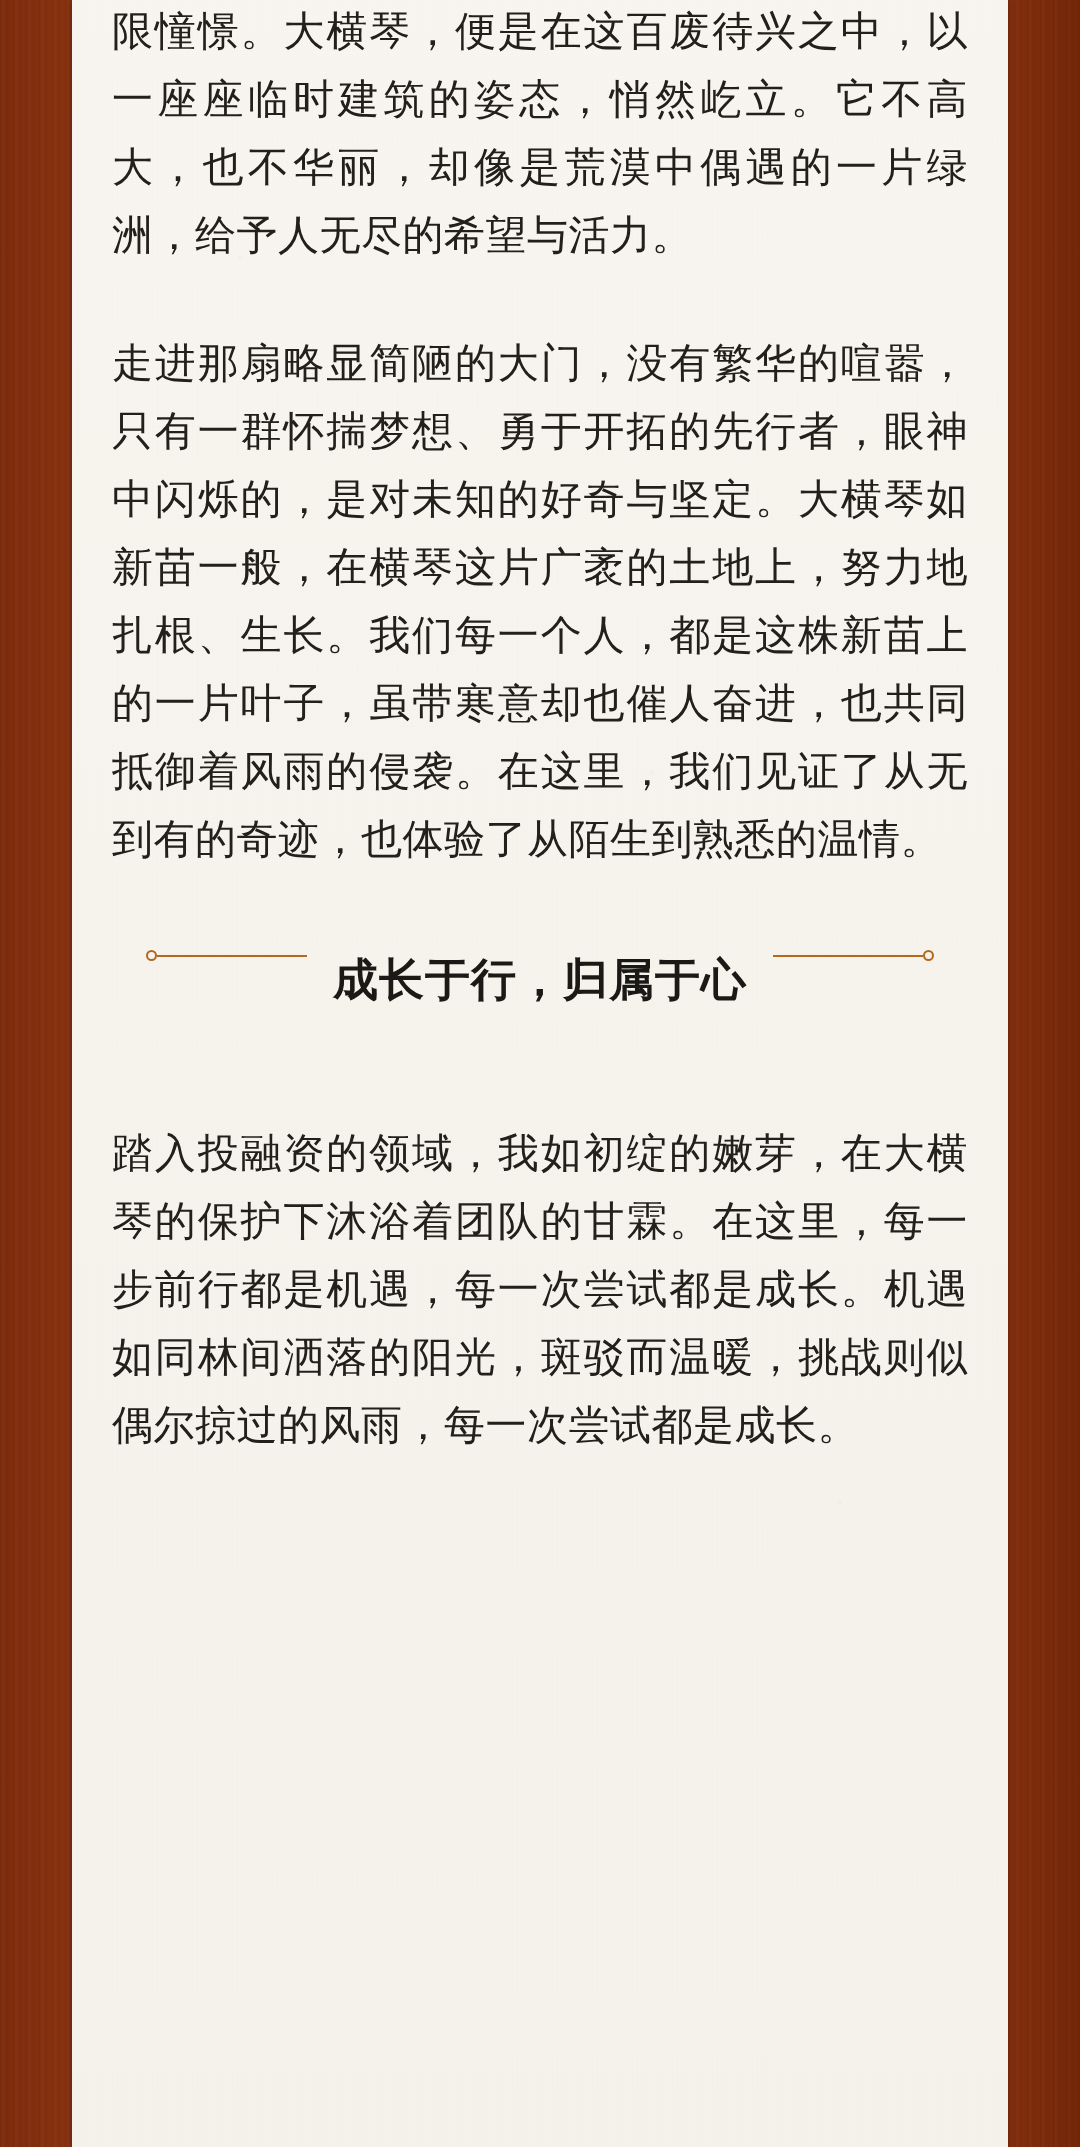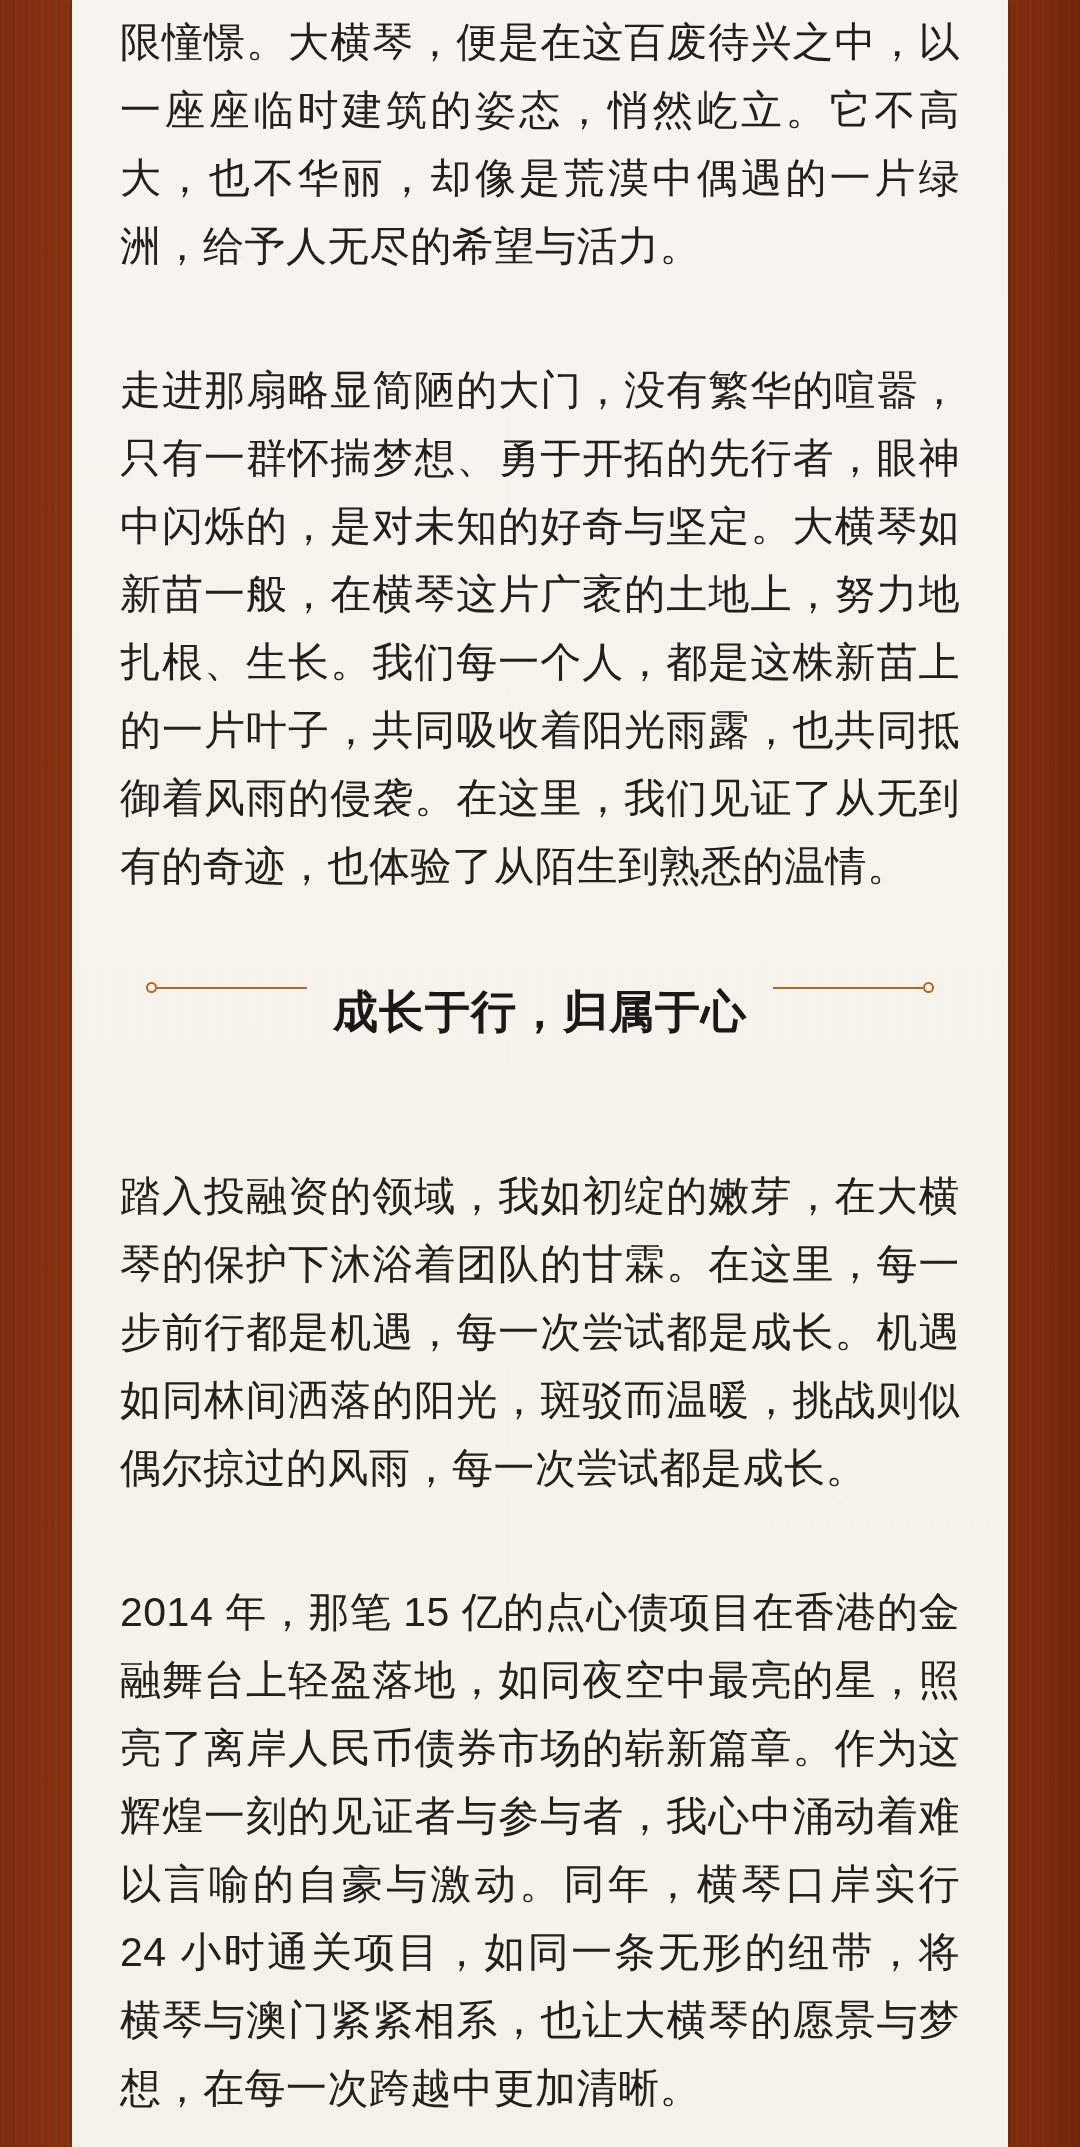--- a/index.html
+++ b/index.html
@@ -68,28 +68,28 @@
         rgba(255,255,255,0) 1px, rgba(255,255,255,0) 5px);
   }
 
   .content {
     position: relative;
     padding: 0 40px;
     box-sizing: border-box;
   }
 
   p.body-text {
-    margin: 8px;
+    margin: 0;
     color: #23201c;
     font-size: 41px;
     line-height: 68px;
     letter-spacing: 0.5px;
     text-align: justify;
     text-justify: inter-ideograph;
-    font-family: Liberation Sans, sans-serif;
+    font-family: Liberation Mono, monospace;
   }
 
   .para-gap-top-clip {
     margin-top: -24px;
   }
   .para-spacer-lg { height: 74px; }
   .para-spacer-md { height: 60px; }
 
   
   .section-heading {
@@ -136,21 +136,21 @@
 
 <div class="paper">
   <div class="paper-grain"></div>
 
   <div class="content">
 
     <p class="body-text para-gap-top-clip">限憧憬。大横琴，便是在这百废待兴之中，以一座座临时建筑的姿态，悄然屹立。它不高大，也不华丽，却像是荒漠中偶遇的一片绿洲，给予人无尽的希望与活力。</p>
 
     <div class="para-spacer-md"></div>
 
-    <p class="body-text">走进那扇略显简陋的大门，没有繁华的喧嚣，只有一群怀揣梦想、勇于开拓的先行者，眼神中闪烁的，是对未知的好奇与坚定。大横琴如新苗一般，在横琴这片广袤的土地上，努力地扎根、生长。我们每一个人，都是这株新苗上的一片叶子，共同吸收着阳光雨露，也共同抵御着风雨的侵袭。在这里，我们见证了从无到有的奇迹，也体验了从陌生到熟悉的温情。</p>
+    <p class="body-text">走进那扇略显简陋的大门，没有繁华的喧嚣，只有一群怀揣梦想、勇于开拓的先行者，眼神中闪烁的，是对未知的好奇与坚定。大横琴如新苗一般，在横琴这片广袤的土地上，努力地扎根、生长。我们每一个人，都是这株新苗上的一片叶子，虽带寒意却也催人奋进，也共同抵御着风雨的侵袭。在这里，我们见证了从无到有的奇迹，也体验了从陌生到熟悉的温情。</p>
 
     <div class="para-spacer-lg"></div>
 
     <div class="section-heading">
       <span class="rule-wrap">
         <span class="rule-dot"></span>
         <span class="rule-line"></span>
       </span>
       <span class="section-title">成长于行，归属于心</span>
       <span class="rule-wrap">
@@ -159,16 +159,15 @@
       </span>
     </div>
 
     <div class="para-spacer-lg"></div>
     <div style="height:38px"></div>
 
     <p class="body-text">踏入投融资的领域，我如初绽的嫩芽，在大横琴的保护下沐浴着团队的甘霖。在这里，每一步前行都是机遇，每一次尝试都是成长。机遇如同林间洒落的阳光，斑驳而温暖，挑战则似偶尔掠过的风雨，每一次尝试都是成长。</p>
 
     <div class="para-spacer-md"></div>
 
-    <p class="body-text">2014 年，那笔 15 亿的点心债项目在香港的金融舞台上轻盈落地，如同夜空中最亮的星，照亮了离岸人民币债券市场的崭新篇章。作为这辉煌一刻的见证者与参与者，我心中涌动着难以言喻的自豪与激动。同年，横琴口岸实行 24 小时通关项目，如同一条无形的纽带，将横琴与澳门紧紧相系，也让大横琴的愿景与梦想，在每一次跨越中更加清晰。</p>
 
   </div>
 </div>
 
 </body></html>

